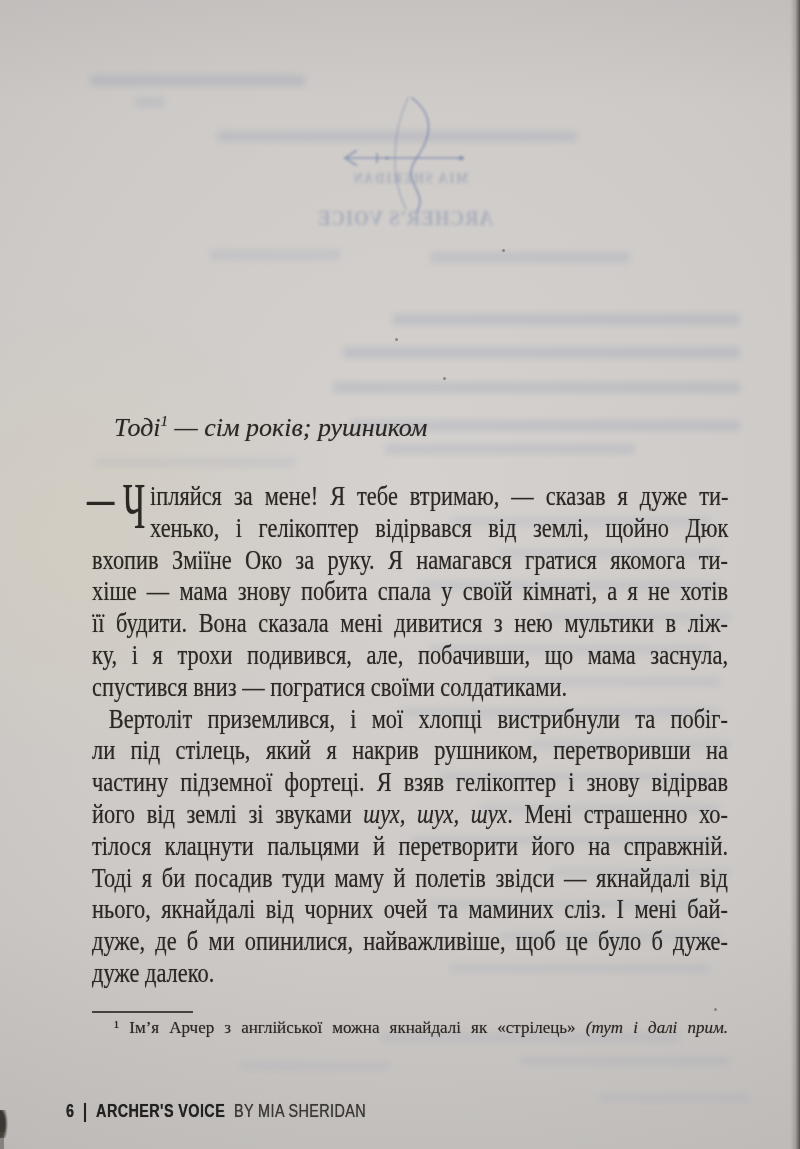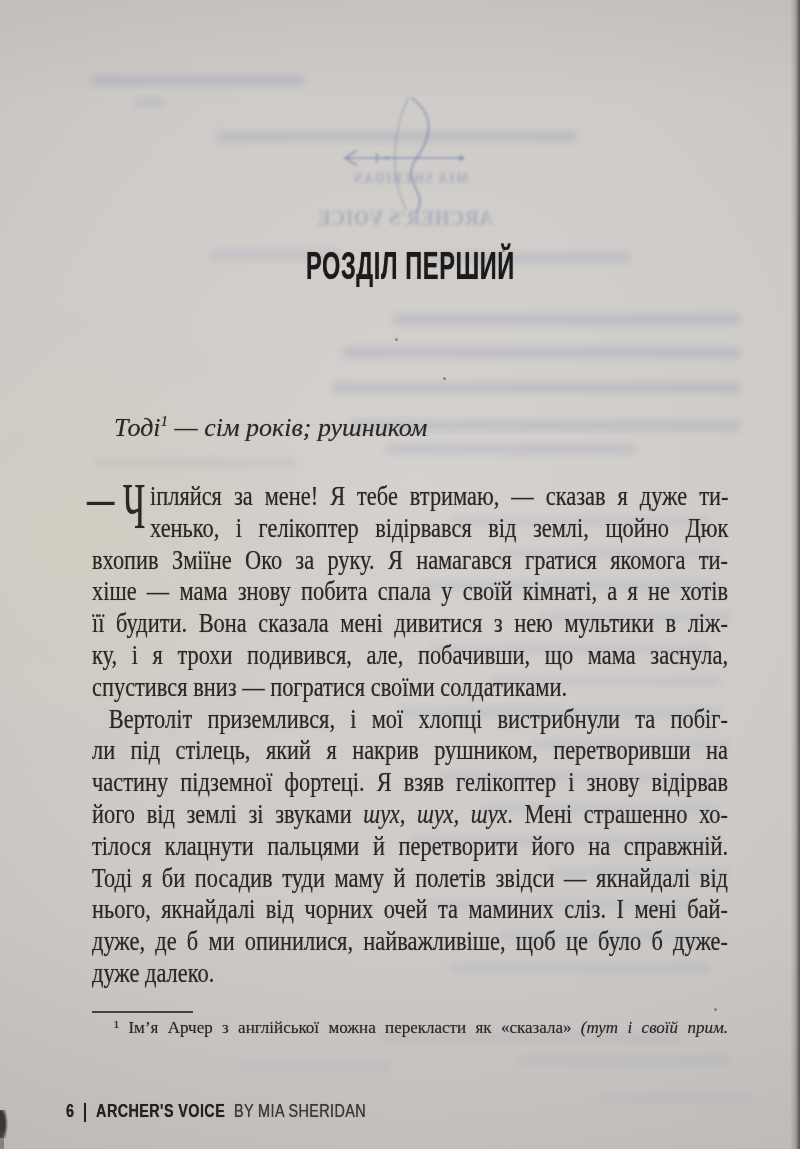--- a/index.html
+++ b/index.html
@@ -126,23 +126,20 @@
     </g>
   </svg>
   <div class="abs st st-author">MIA SHERIDAN</div>
   <div class="abs st st-title">ARCHER'S VOICE</div>
 
   <div class="speck" style="left:502px; top:249px;"></div>
   <div class="speck" style="left:395px; top:338px;"></div>
   <div class="speck" style="left:443px; top:377px;"></div>
   <div class="speck" style="left:714px; top:1008px;"></div>
 
-  <div class="abs chapter-title">
-    <span>РОЗДІЛ ПЕРШИЙ</span>
-  </div>
 
   <div class="abs scene-marker ink" id="scene"><span>Тоді</span><span class="sup">1</span><span> — сім років; рушником</span></div>
 
   <div class="abs ink" id="body">
     <span class="odash" id="odash">—</span>
     <span class="dcap" id="dcap">Ч</span>
     <div id="body-lines">
         <div class="bl drop"><span>іпляйся за мене! Я тебе втримаю, — сказав я дуже ти-</span></div>
         <div class="bl drop"><span>хенько, і гелікоптер відірвався від землі, щойно Дюк</span></div>
         <div class="bl"><span>вхопив Зміїне Око за руку. Я намагався гратися якомога ти-</span></div>
@@ -157,21 +154,21 @@
         <div class="bl"><span>тілося клацнути пальцями й перетворити його на справжній.</span></div>
         <div class="bl"><span>Тоді я би посадив туди маму й полетів звідси — якнайдалі від</span></div>
         <div class="bl"><span>нього, якнайдалі від чорних очей та маминих сліз. І мені бай-</span></div>
         <div class="bl"><span>дуже, де б ми опинилися, найважливіше, щоб це було б дуже-</span></div>
         <div class="bl last"><span>дуже далеко.</span></div>
       </div>
   </div>
 
   <div class="abs footnote-rule"></div>
   <div class="abs ink" id="footnote">
-      <div class="fl first"><span>¹ Ім’я Арчер з англійської можна перекласти як «сказала» </span><span class="it">(тут і своїй прим.</span></div>
+      <div class="fl first"><span>¹ Ім’я Арчер з англійської можна якнайдалі як «стрілець» </span><span class="it">(тут і далі прим.</span></div>
     </div>
 
   <div class="abs" id="footer">
     <span class="pgnum">6</span>
     <span class="bar">|</span>
     <span class="btitle">ARCHER'S VOICE</span>
     <span class="byline">BY MIA SHERIDAN</span>
   </div>
 
   <div class="abs edge-right"></div>

